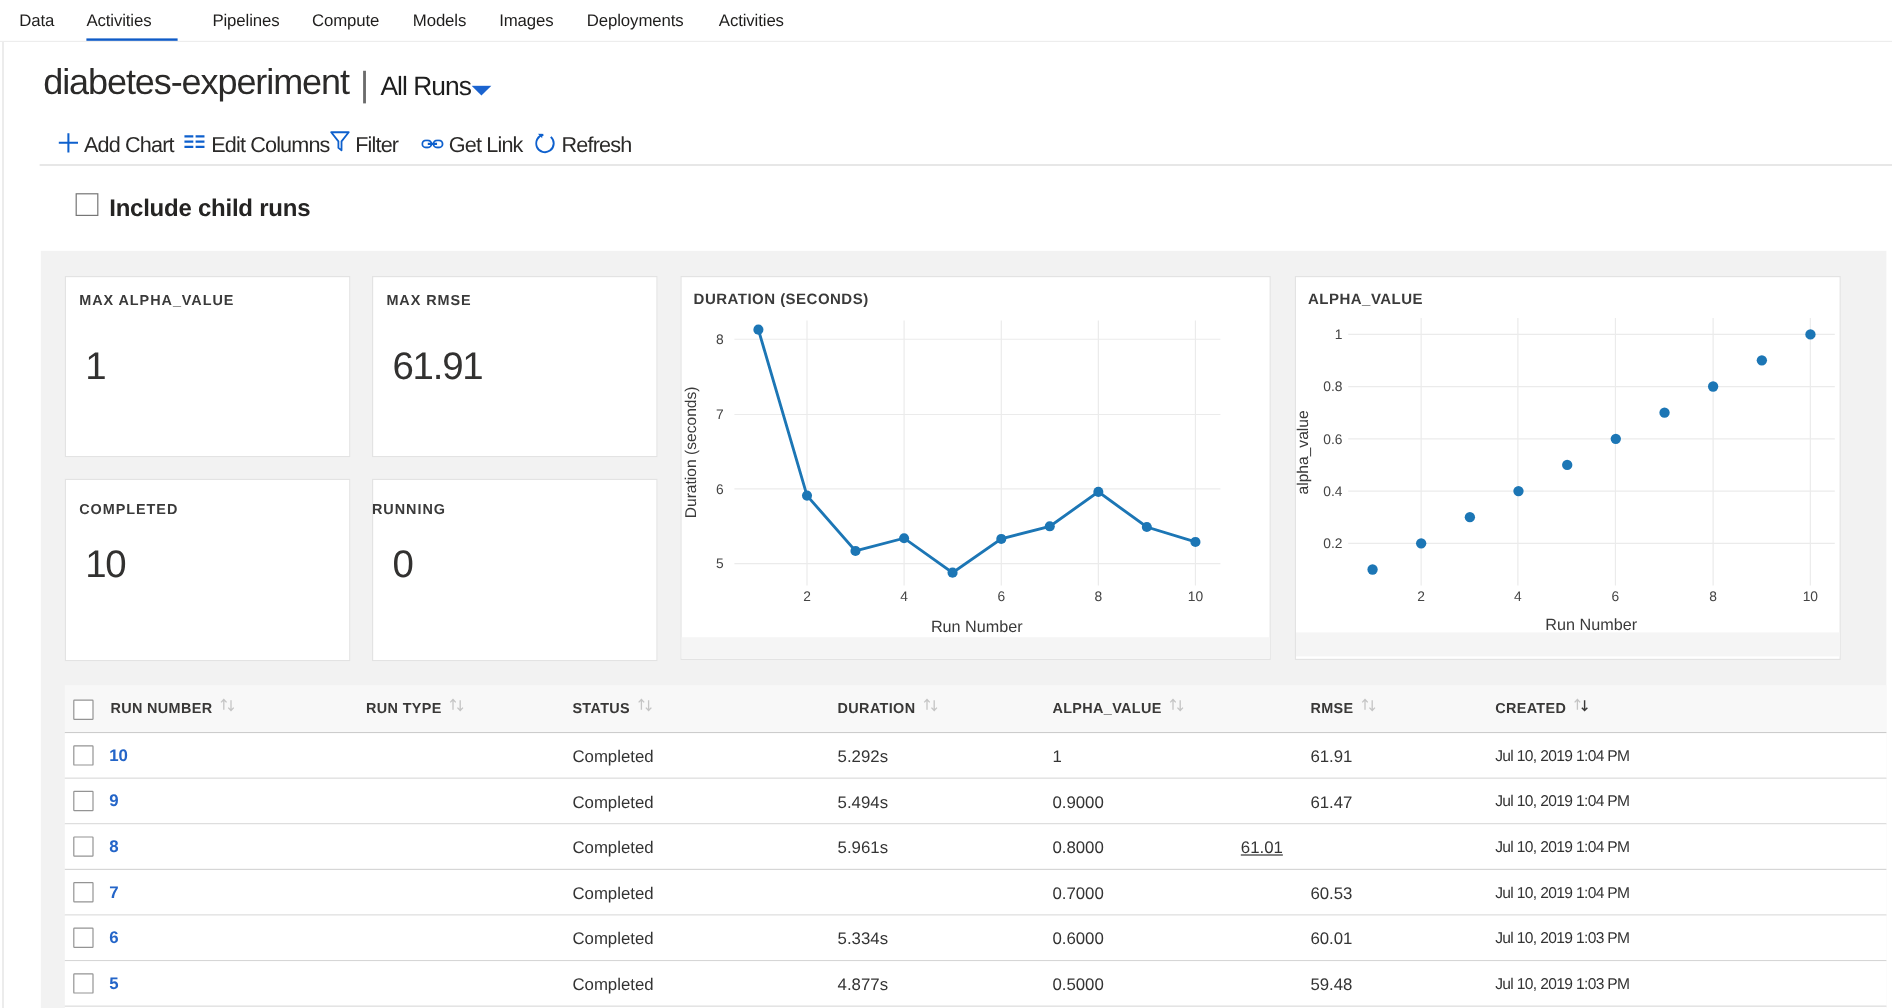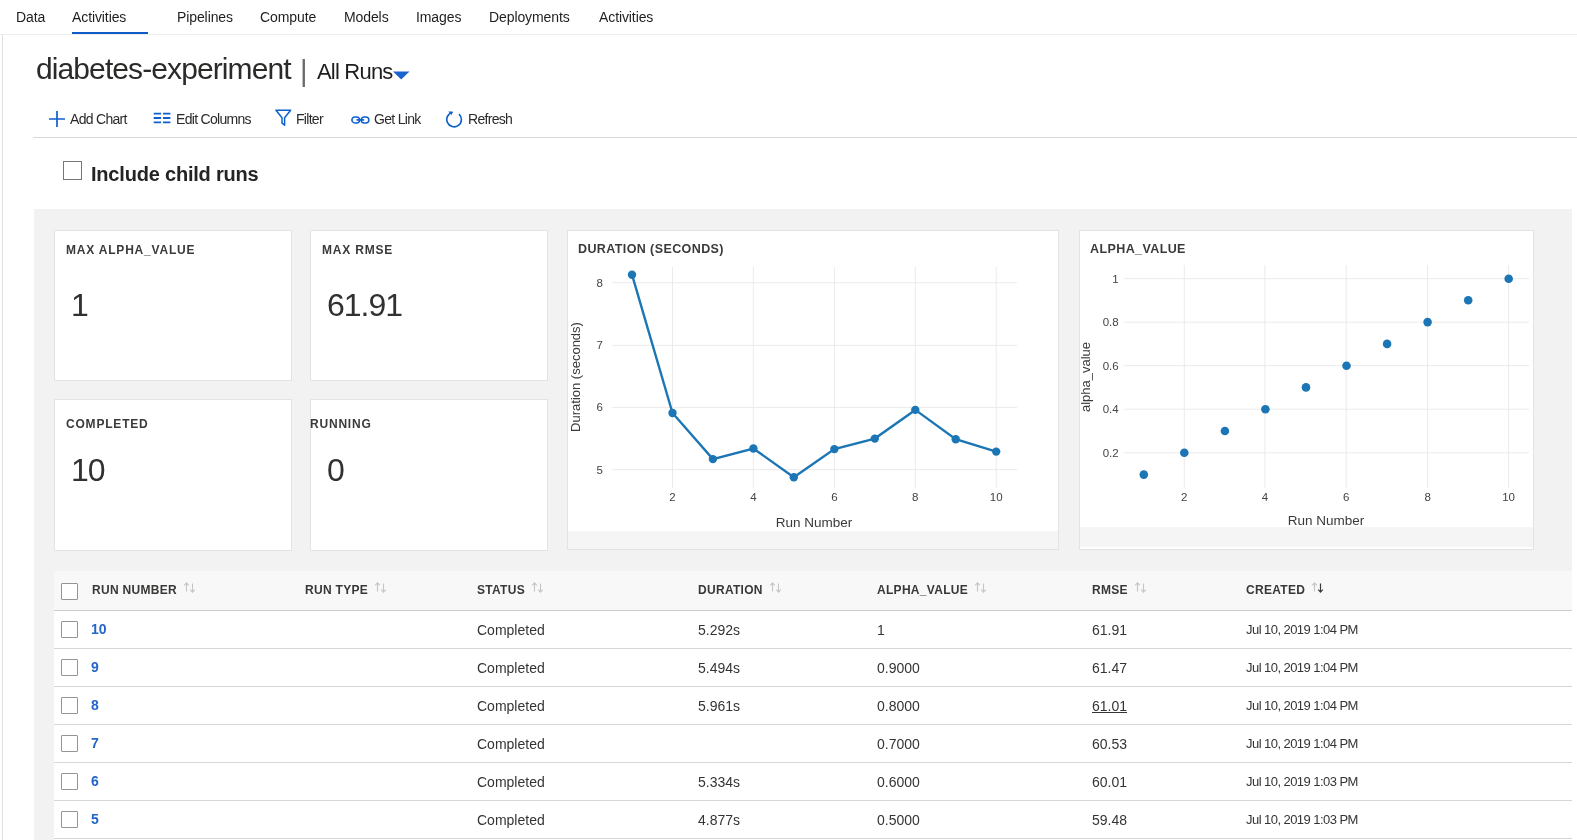--- a/index.html
+++ b/index.html
@@ -1,20 +1,20 @@
 <!DOCTYPE html>
 <html><head>
 <meta charset="utf-8">
 <style>
   * { margin:0; padding:0; box-sizing:border-box; }
   html,body { width:1577px; height:840px; background:#fff; font-family:"Liberation Sans", sans-serif; overflow:hidden; }
   .abs { position:absolute; }
   body { position:relative; }
   .navitem { position:absolute; top:0; line-height:34px; font-size:14px; letter-spacing:-0.1px; color:#1f1e1d; }
-  .tbtxt { position:absolute; top:111px; font-size:14px; letter-spacing:-0.7px; color:#2b2a29; }
+  .tbtxt { position:absolute; top:111px; font-size:18px; letter-spacing:-0.7px; color:#2b2a29; }
   .card { position:absolute; background:#fff; border:1px solid #e3e3e3; }
   .cardlabel { position:absolute; font-size:12px; font-weight:700; letter-spacing:0.8px; color:#3a3a3a; }
   .cardvalue { position:absolute; font-size:32px; letter-spacing:-1px; color:#323130; }
   .hcell { position:absolute; font-size:12px; font-weight:700; letter-spacing:0.3px; color:#393837; top:0; line-height:39px; white-space:nowrap; }
   .cbx { position:absolute; width:17px; height:17px; border:1px solid #949494; background:#fff; border-radius:1px; }
   .rowlink { position:absolute; font-size:14px; font-weight:700; color:#2465c8; }
   .rowtxt { position:absolute; font-size:14px; color:#343434; }
   .sorticon { vertical-align:0px; margin-left:3px; }
 </style>
 </head>
@@ -235,21 +235,21 @@
 <span class="rowtxt" style="left:698px;top:659.5px;">5.494s</span>
 <span class="rowtxt" style="left:877px;top:659.5px;">0.9000</span>
 <span class="rowtxt" style="left:1092px;top:659.5px;">61.47</span>
 <span class="rowtxt" style="left:1246px;top:659.5px;font-size:13px;letter-spacing:-0.55px;">Jul 10, 2019 1:04 PM</span>
 <div class="abs" style="left:54px;top:687px;width:1518px;height:38px;background:#fff;border-bottom:1px solid #d6d6d6;"></div>
 <div class="cbx" style="left:61px;top:697.0px;"></div>
 <span class="rowlink" style="left:91px;top:696.5px;">8</span>
 <span class="rowtxt" style="left:477px;top:697.5px;">Completed</span>
 <span class="rowtxt" style="left:698px;top:697.5px;">5.961s</span>
 <span class="rowtxt" style="left:877px;top:697.5px;">0.8000</span>
-<span class="rowtxt" style="left:1092px;top:697.5px;text-decoration:underline;">61.01</span>
+<span class="rowtxt" style="left:1034px;top:697.5px;text-decoration:underline;">61.01</span>
 <span class="rowtxt" style="left:1246px;top:697.5px;font-size:13px;letter-spacing:-0.55px;">Jul 10, 2019 1:04 PM</span>
 <div class="abs" style="left:54px;top:725px;width:1518px;height:38px;background:#fff;border-bottom:1px solid #d6d6d6;"></div>
 <div class="cbx" style="left:61px;top:735.0px;"></div>
 <span class="rowlink" style="left:91px;top:734.5px;">7</span>
 <span class="rowtxt" style="left:477px;top:735.5px;">Completed</span>
 <span class="rowtxt" style="left:698px;top:735.5px;margin-top:25px;">5.505s</span>
 <span class="rowtxt" style="left:877px;top:735.5px;">0.7000</span>
 <span class="rowtxt" style="left:1092px;top:735.5px;">60.53</span>
 <span class="rowtxt" style="left:1246px;top:735.5px;font-size:13px;letter-spacing:-0.55px;">Jul 10, 2019 1:04 PM</span>
 <div class="abs" style="left:54px;top:763px;width:1518px;height:38px;background:#fff;border-bottom:1px solid #d6d6d6;"></div>

